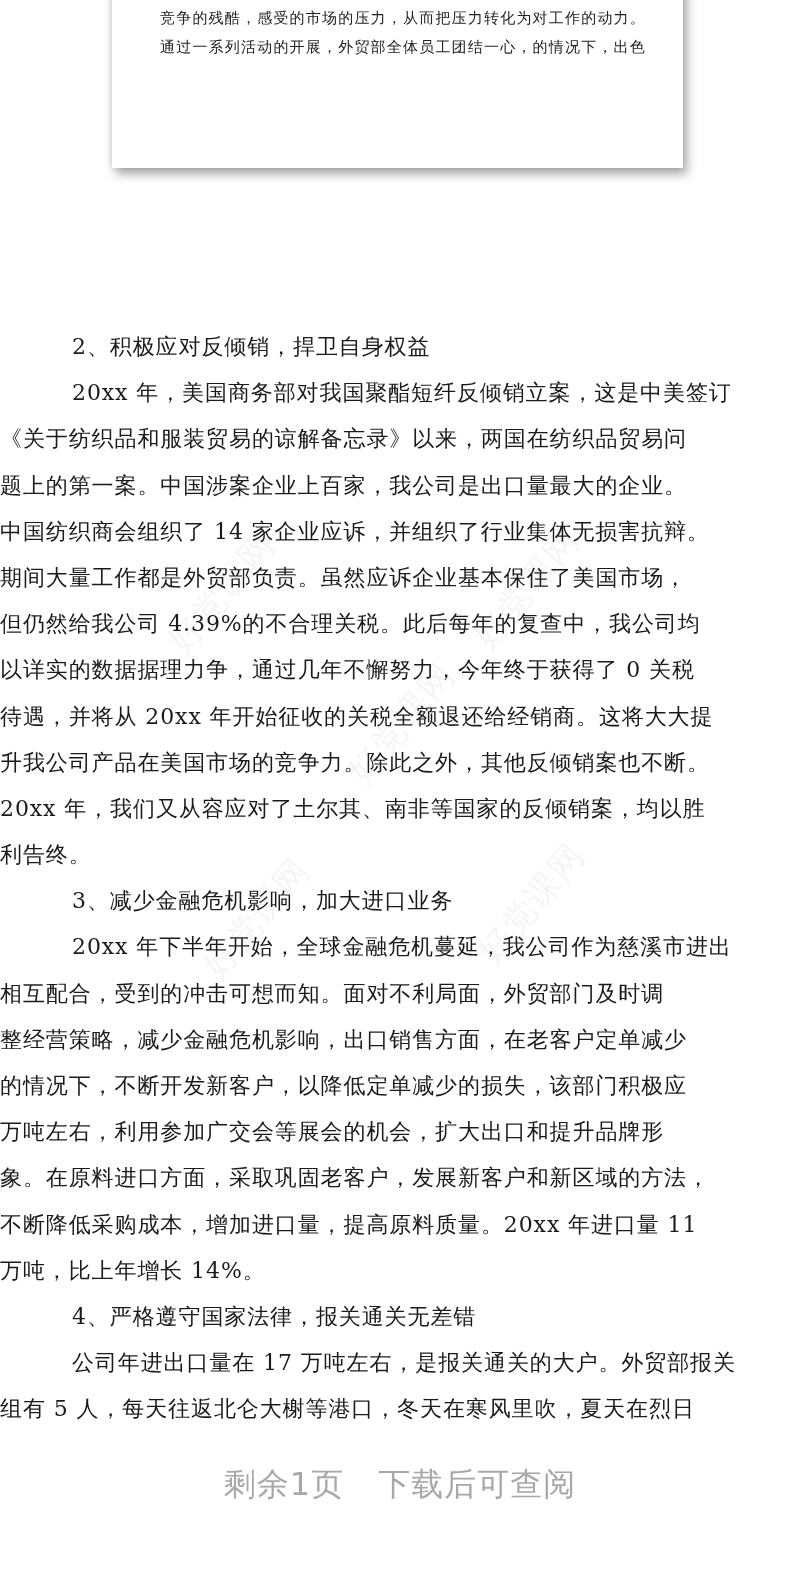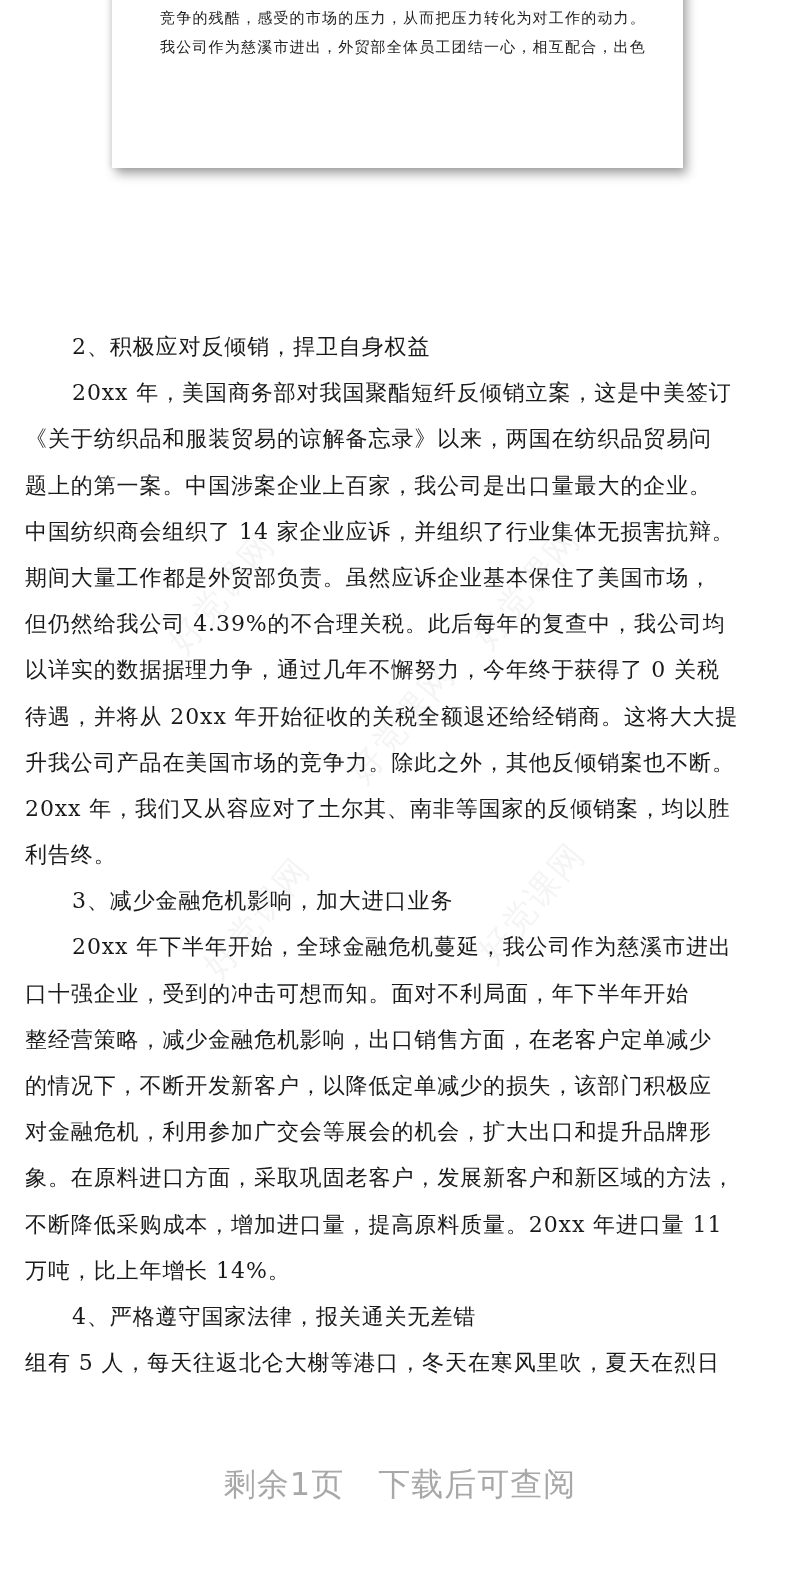--- a/index.html
+++ b/index.html
@@ -46,21 +46,20 @@
       left: 0;
       top: 324px;
       width: 800px;
     }
     .doc .line {
       position: relative;
       font-size: 22px;
       line-height: 46.2px;
       height: 46.2px;
       white-space: nowrap;
-      padding-left: 25px;
       letter-spacing: 0.9px;
       color: #1a1a1a;
     }
     .doc .line.indent {
       padding-left: 72px;
     }
     .doc .line.quote-start {
     }
 
     
@@ -91,21 +90,21 @@
       display: inline-block;
       width: 34px;
     }
   </style>
 </head>
 <body>
 
 <div class="page-card">
   <div class="card-lines">
     <div class="card-line">竞争的残酷，感受的市场的压力，从而把压力转化为对工作的动力。</div>
-    <div class="card-line">我公司作为慈溪市进出，外贸部全体员工团结一心，相互配合，出色</div>
+    <div class="card-line">通过一系列活动的开展，外贸部全体员工团结一心，的情况下，出色</div>
   </div>
 </div>
 
 <div class="watermark" style="left:150px; top:570px;">好党课网</div>
 <div class="watermark" style="left:455px; top:565px;">好党课网</div>
 <div class="watermark" style="left:330px; top:700px;">好党课网</div>
 <div class="watermark" style="left:185px; top:895px;">好党课网</div>
 <div class="watermark" style="left:460px; top:880px;">好党课网</div>
 
 <div class="doc">
@@ -118,27 +117,28 @@
   <div class="line">期间大量工作都是外贸部负责。虽然应诉企业基本保住了美国市场，</div>
   <div class="line">但仍然给我公司 4.39%的不合理关税。此后每年的复查中，我公司均</div>
   <div class="line">以详实的数据据理力争，通过几年不懈努力，今年终于获得了 0 关税</div>
   <div class="line">待遇，并将从 20xx 年开始征收的关税全额退还给经销商。这将大大提</div>
   <div class="line">升我公司产品在美国市场的竞争力。除此之外，其他反倾销案也不断。</div>
   <div class="line">20xx 年，我们又从容应对了土尔其、南非等国家的反倾销案，均以胜</div>
   <div class="line">利告终。</div>
 
   <div class="line indent">3、减少金融危机影响，加大进口业务</div>
   <div class="line indent">20xx 年下半年开始，全球金融危机蔓延，我公司作为慈溪市进出</div>
-  <div class="line">口十强企业，受到的冲击可想而知。面对不利局面，年下半年开始</div>
+  <div class="line">相互配合，受到的冲击可想而知。面对不利局面，外贸部门及时调</div>
   <div class="line">整经营策略，减少金融危机影响，出口销售方面，在老客户定单减少</div>
   <div class="line">的情况下，不断开发新客户，以降低定单减少的损失，该部门积极应</div>
-  <div class="line">对金融危机，利用参加广交会等展会的机会，扩大出口和提升品牌形</div>
+  <div class="line">万吨左右，利用参加广交会等展会的机会，扩大出口和提升品牌形</div>
   <div class="line">象。在原料进口方面，采取巩固老客户，发展新客户和新区域的方法，</div>
   <div class="line">不断降低采购成本，增加进口量，提高原料质量。20xx 年进口量 11</div>
   <div class="line">万吨，比上年增长 14%。</div>
 
   <div class="line indent">4、严格遵守国家法律，报关通关无差错</div>
+  <div class="line indent">公司年进出口量在 17 万吨左右，是报关通关的大户。外贸部报关</div>
   <div class="line">组有 5 人，每天往返北仑大榭等港口，冬天在寒风里吹，夏天在烈日</div>
 </div>
 
 <div class="more-banner">
   <span>剩余1页</span><span class="gap"></span><span>下载后可查阅</span>
 </div>
 
 </body></html>

